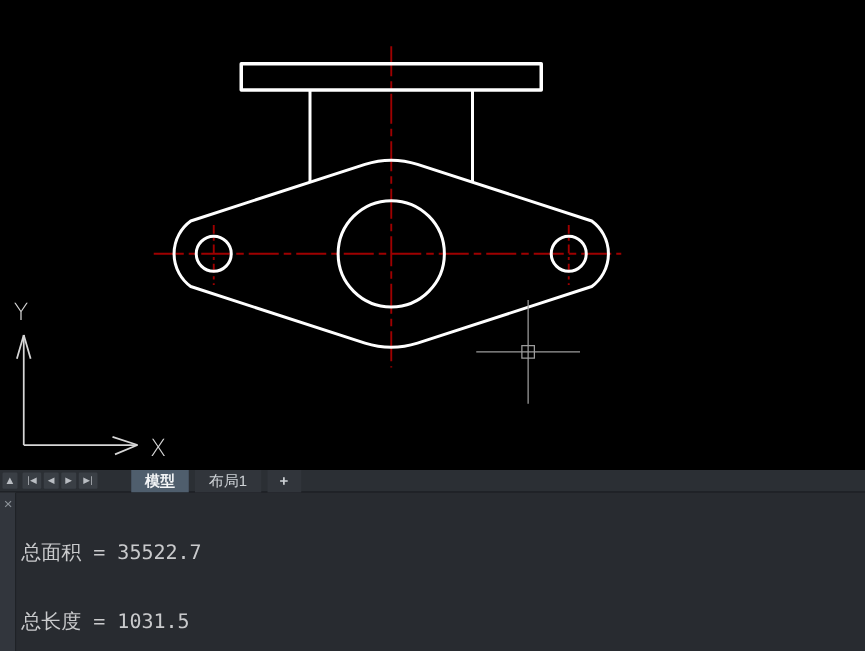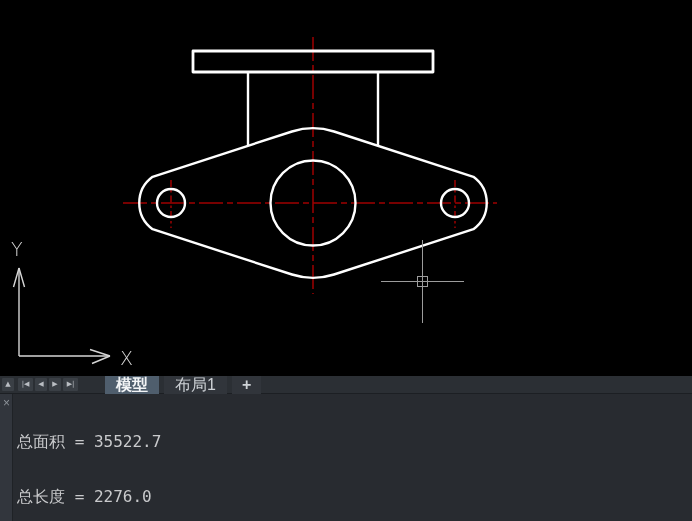--- a/index.html
+++ b/index.html
@@ -26,21 +26,21 @@
     background: #3a3f45; color: #b9bdc2;
     font-size: 7px; line-height: 13px; text-align: center;
     border-radius: 1px; cursor: default; user-select: none;
     font-family: "DejaVu Sans", sans-serif;
     white-space: nowrap; overflow: hidden;
   }
   .nav-btn.wide { width: 15px; }
   .nav-btn.first { margin-left: 2px; margin-right: 3px; }
   .tab {
     height: 18px; line-height: 18px; padding: 0 11px;
-    font-size: 16px; color: #ced2d6; background: #31353b;
+    font-size: 12px; color: #ced2d6; background: #31353b;
     margin-left: 5px; white-space: nowrap; cursor: default;
   }
   .tab.active {
     background: #4f5e6d; color: #f2f4f6; font-weight: bold;
   }
   .tab.model { margin-left: 26px; }
   .tab.plus { padding: 0 10px; font-weight: bold; }
 
   
   .command-area {
@@ -118,21 +118,21 @@
     <div class="tab">布局1</div>
     <div class="tab plus">+</div>
   </div>
 
   <div class="command-area">
     <div class="cmd-strip">
       <span class="cmd-close">×</span>
     </div>
     <div class="cmd-lines">
       <div class="cmd-line">总面积 = 35522.7</div>
-      <div class="cmd-line">总长度 = 2276.0</div>
+      <div class="cmd-line">总长度 = 1031.5</div>
       
       
       
       
     </div>
   </div>
 
 </div>
 
 </body></html>

